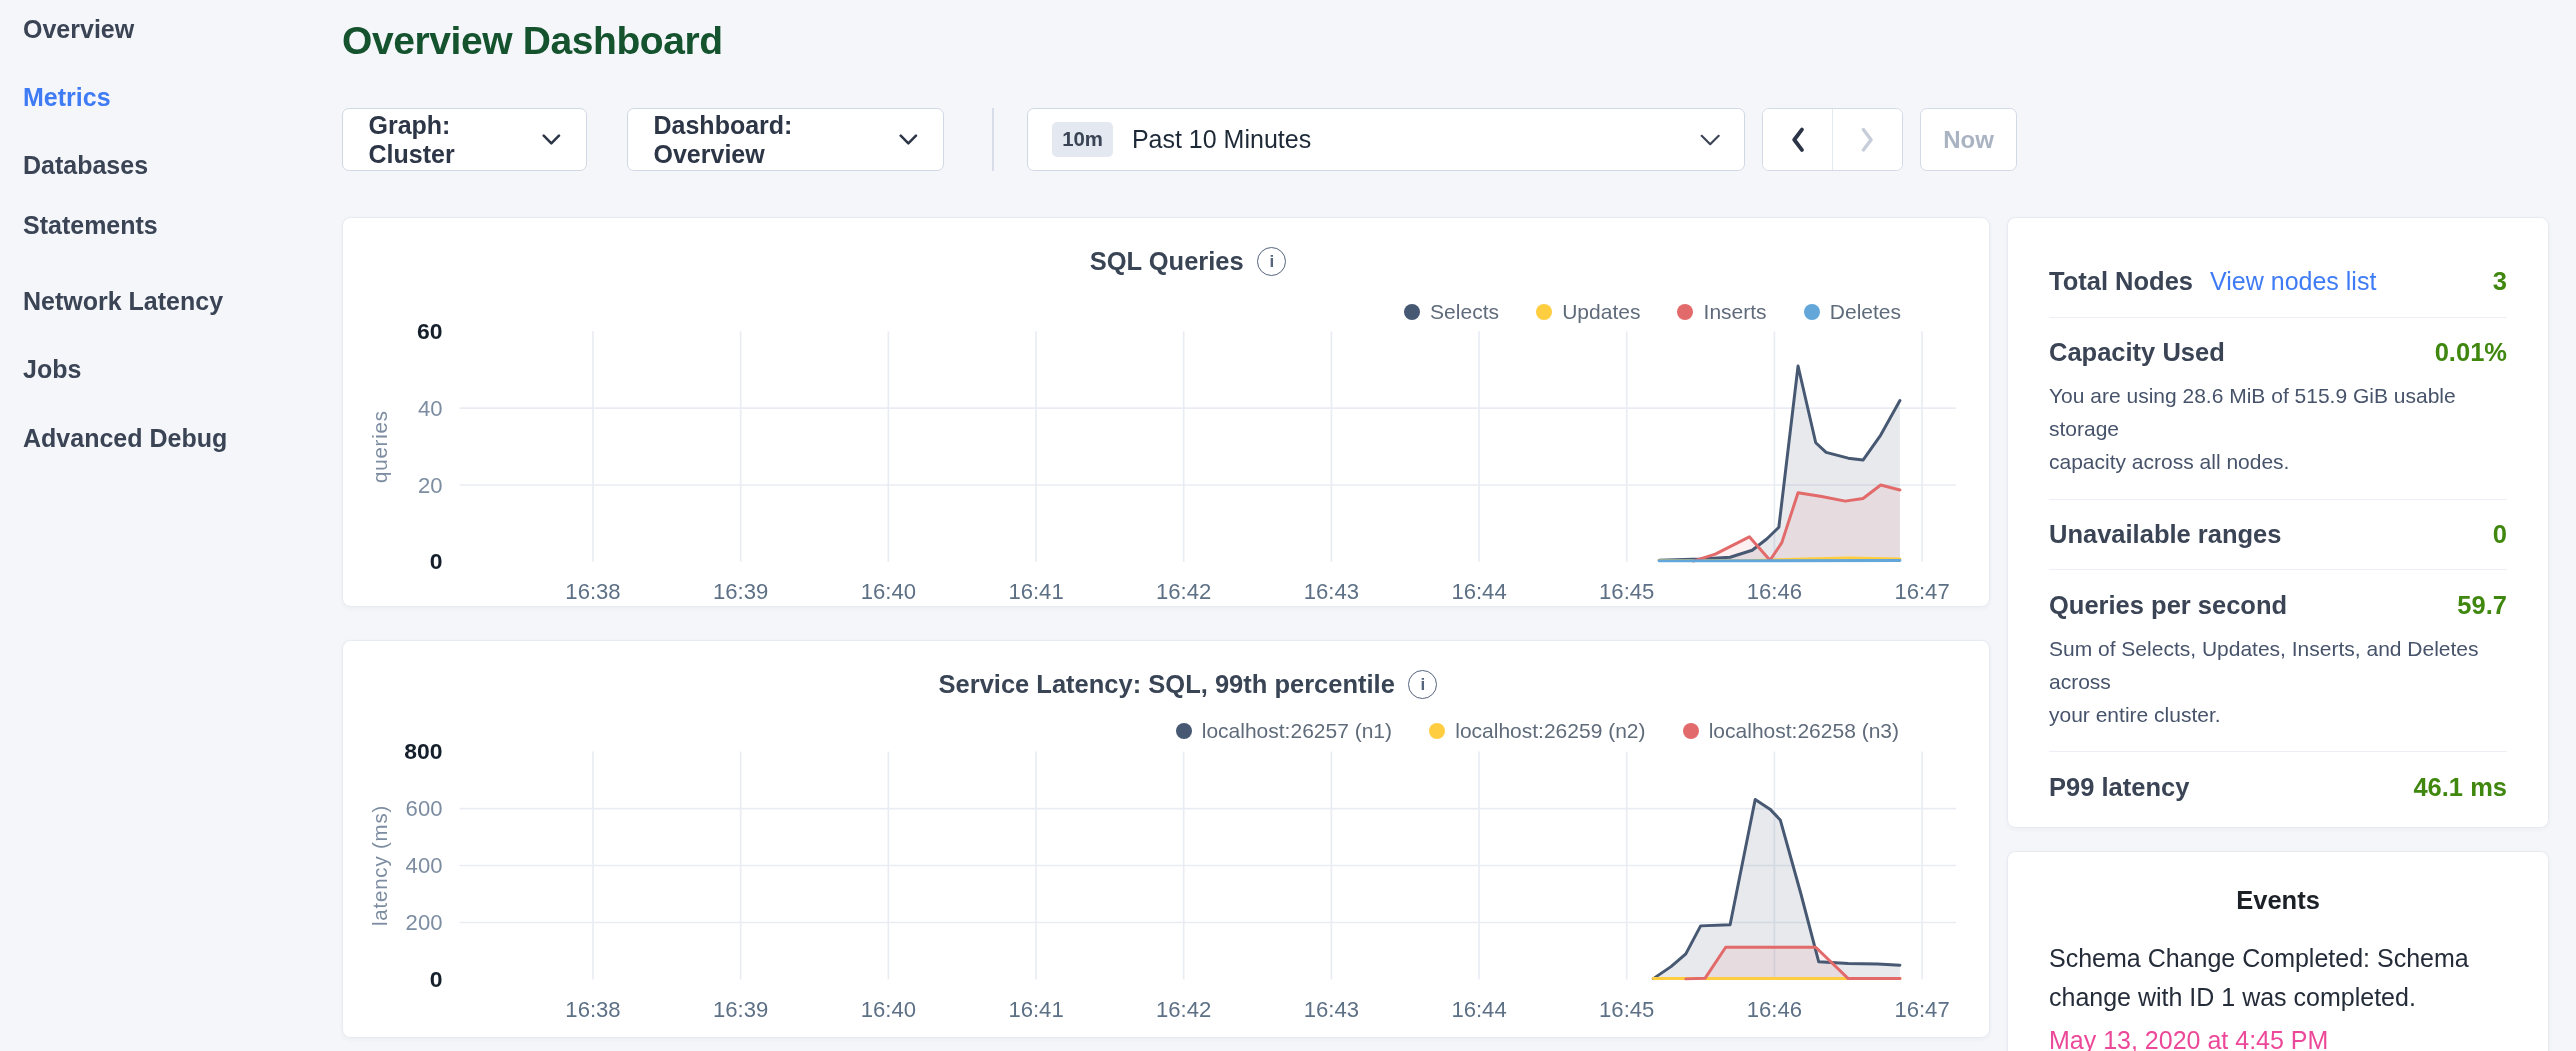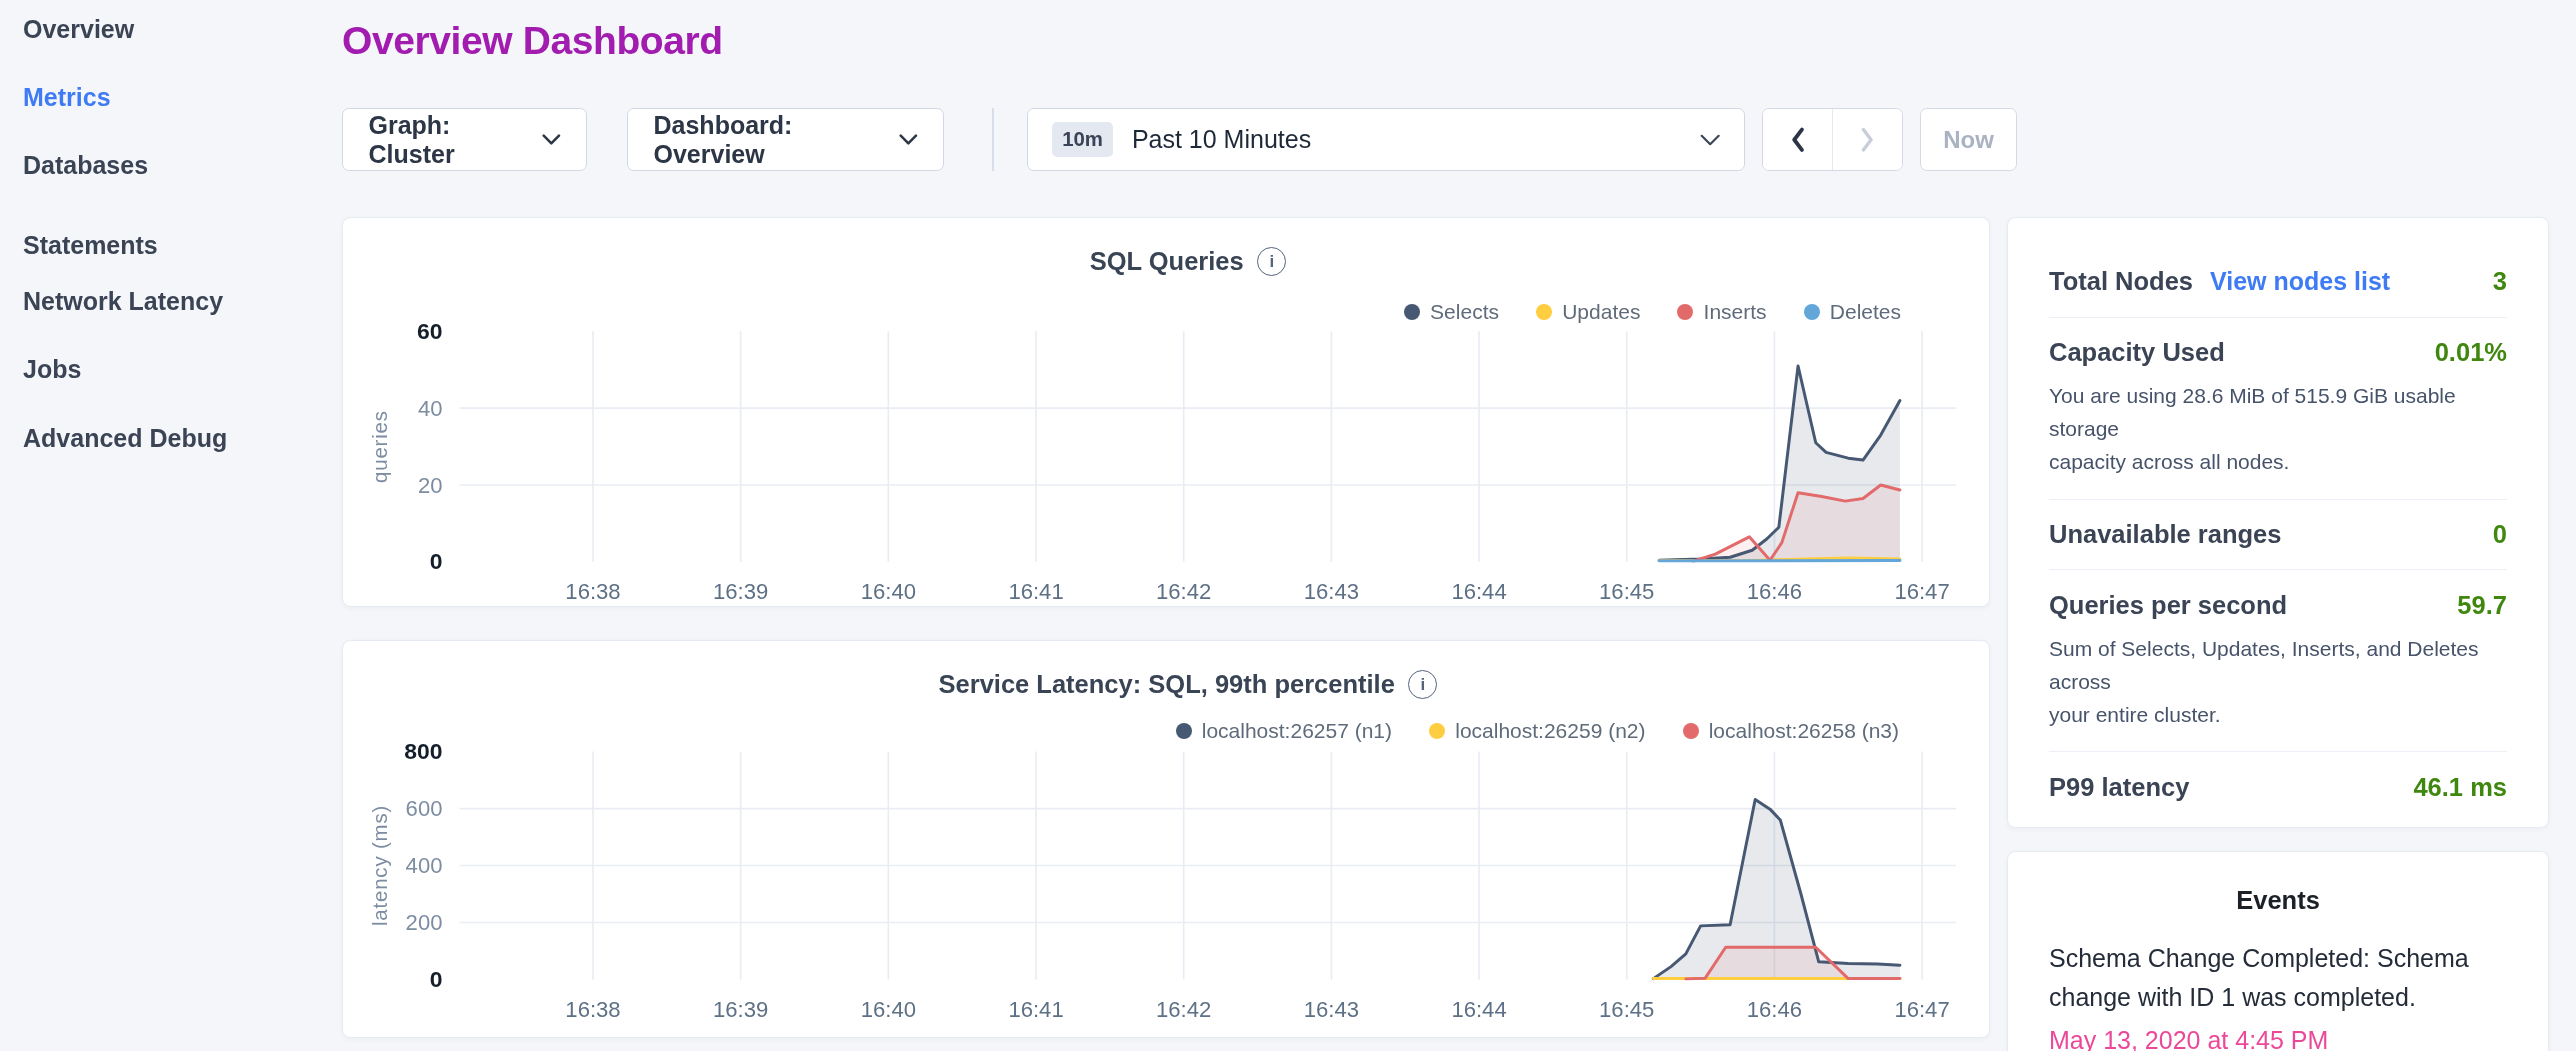--- a/index.html
+++ b/index.html
@@ -7,21 +7,21 @@
        font-family:"Liberation Sans",sans-serif;-webkit-font-smoothing:antialiased;}
 
   
   .sidebar{position:absolute;left:0;top:0;width:356px;height:100%;}
   .nav-item{position:absolute;left:23px;font-size:25px;font-weight:600;color:#3a4455;
             cursor:pointer;white-space:nowrap;text-decoration:none;display:block;}
   .nav-item.active{color:#3e7bf5;font-weight:700;}
 
   
   .page-title{position:absolute;left:342px;top:18.7px;margin:0;font-size:39px;font-weight:600;
-              color:#a21caf;letter-spacing:-0.4px;}
+              color:#14532d;letter-spacing:-0.4px;}
 
   
   .ctl{position:absolute;top:108px;height:63px;box-sizing:border-box;background:#fff;
        border:1.7px solid #d0d8e4;border-radius:6.8px;display:flex;align-items:center;cursor:pointer;}
   .dropdown{justify-content:space-between;padding:0 25.5px;font-size:25px;font-weight:700;color:#2c3646;}
   .vdivider{position:absolute;top:108px;width:1.7px;height:63px;background:#d8dee9;}
   .timebox{padding:11px 24px;gap:18.7px;}
   .badge{background:#e3e8f1;border-radius:5.1px;padding:6px 10.2px;font-size:20.4px;font-weight:700;color:#3a4455;}
   .time-label{flex:1;font-size:25px;font-weight:400;color:#1e2938;text-align:left;}
   .arrow-group{position:absolute;top:108px;left:1762px;width:141px;height:63px;box-sizing:border-box;
@@ -55,36 +55,36 @@
   .xt{fill:#5d7085;font-size:26px;}
   .ylab{fill:#7d8da1;font-size:24px;letter-spacing:1px;}
 
   
   .side-panel{left:2007px;width:542px;padding:29px 41px;}
   .panel-title{text-align:center;font-size:25.5px;font-weight:700;color:#1c2127;margin:5.1px 0 22px;}
   .srow{padding:20.4px 0;border-bottom:1.7px solid #eceff5;}
   .srow:last-child{border-bottom:none;}
   .srow-top{display:flex;align-items:baseline;}
   .srow-label{font-size:25.5px;font-weight:700;color:#3a4455;white-space:nowrap;}
-  .srow-link{font-size:25px;font-weight:700;color:#3e7bf5;margin-left:17px;text-decoration:none;white-space:nowrap;}
+  .srow-link{font-size:25px;font-weight:400;color:#3e7bf5;margin-left:17px;text-decoration:none;white-space:nowrap;}
   .srow-value{margin-left:auto;font-size:25.5px;font-weight:700;color:#3f870e;white-space:nowrap;}
   .srow-desc{margin:12px 0 0;font-size:21px;line-height:33px;color:#46536a;white-space:pre-line;}
   .event-text{margin:24px 0 0;font-size:25px;line-height:39px;color:#252c39;white-space:pre-line;}
   .event-date{margin:8.5px 0 0;font-size:25px;color:#ec4899;}
 </style>
 </head>
 <body>
 
 <div class="app">
 
   <nav class="sidebar" id="sidebar">
       <a class="nav-item" style="top: 15.3px;">Overview</a>
       <a class="nav-item active" style="top: 83px;">Metrics</a>
       <a class="nav-item" style="top: 151px;">Databases</a>
-      <a class="nav-item" style="top: 231px;">Statements</a>
+      <a class="nav-item" style="top: 211px;">Statements</a>
       <a class="nav-item" style="top: 287px;">Network Latency</a>
       <a class="nav-item" style="top: 355px;">Jobs</a>
       <a class="nav-item" style="top: 424px;">Advanced Debug</a>
     </nav>
 
   <h1 class="page-title">Overview Dashboard</h1>
 
   <div class="ctl dropdown" style="left:342px;width:245px;">
     <span>Graph: Cluster</span>
     <span style="display:flex;">

